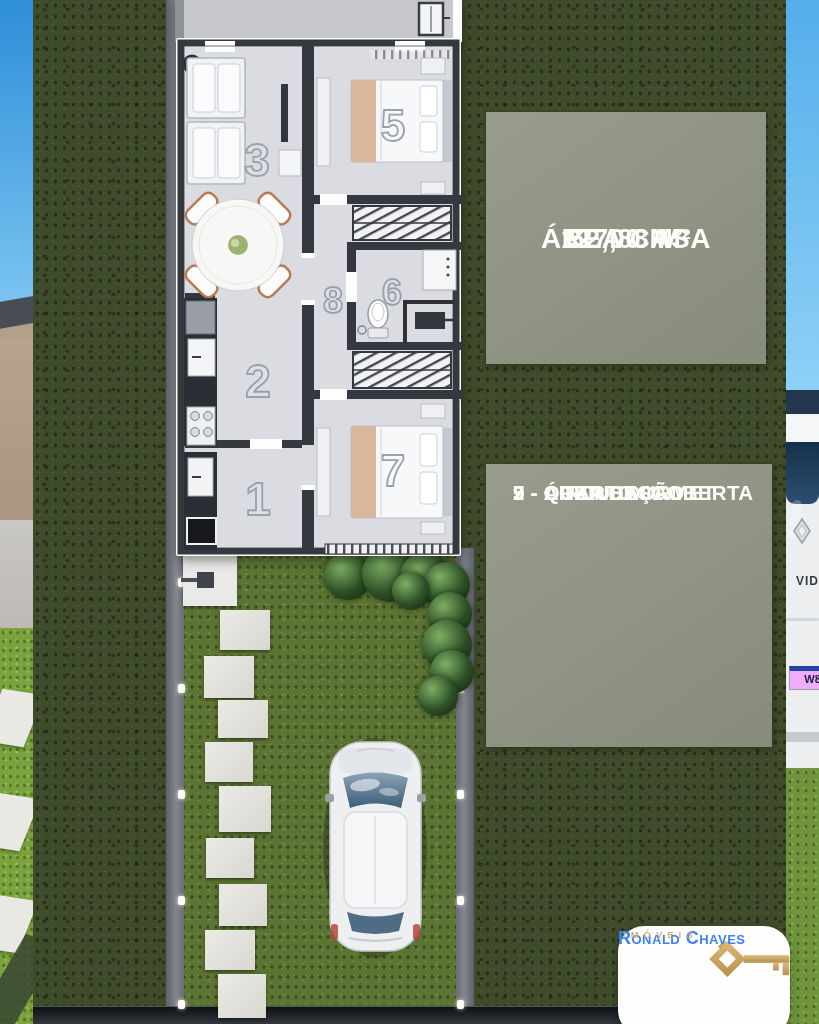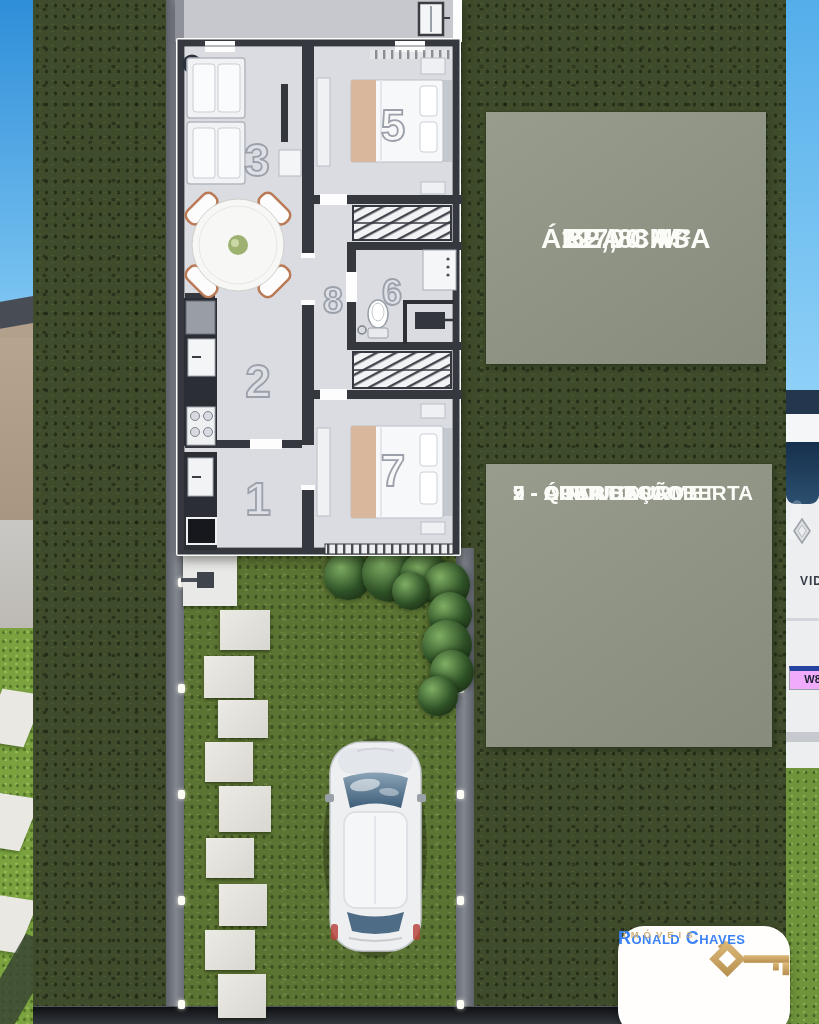--- a/index.html
+++ b/index.html
@@ -21,21 +21,21 @@
   .bgL .darkstreak{left:-6px;top:940px;width:34px;height:110px;background:#3a4632;transform:skew(-30deg,20deg);opacity:.85;}
 
   .bgR{left:786px;top:0;width:33px;height:1024px;}
   .bgR .sky{left:0;top:0;width:33px;height:390px;background:linear-gradient(#54aeea,#8ed0f7);}
   .bgR .van{left:0;top:390px;width:33px;height:378px;background:#eceef0;}
   .van .roofband{left:0;top:0;width:33px;height:24px;background:#23364d;}
   .van .roofwhite{left:0;top:24px;width:33px;height:28px;background:#f4f6f8;}
   .van .windshield{left:0;top:52px;width:33px;height:62px;background:linear-gradient(#16304c,#2c4f70);border-radius:0 0 9px 9px;}
   .van .shine{left:4px;top:58px;width:10px;height:40px;background:rgba(255,255,255,.25);border-radius:6px;transform:rotate(8deg);}
   .van .diamond{left:7px;top:128px;width:18px;height:26px;}
-  .van .vantext{left:0;top:184px;width:33px;height:16px;font-size:12px;font-weight:bold;color:#363a44;text-align:left;letter-spacing:1px;padding-left:14px;}
+  .van .vantext{left:0;top:184px;width:33px;height:16px;font-size:12px;font-weight:bold;color:#363a44;text-align:right;letter-spacing:1px;}
   .van .crease{left:0;top:228px;width:33px;height:3px;background:#d3d7db;border-radius:2px;}
   .van .plate{left:3px;top:276px;width:47px;height:24px;background:#f0abfc;border:1px solid #9aa0a8;border-top:5px solid #2643a0;
               font-size:11px;font-weight:bold;color:#1c2230;text-align:center;line-height:17px;}
   .van .bumper{left:0;top:342px;width:33px;height:10px;background:#c6cace;}
   .bgR .grass{left:0;top:768px;width:33px;height:256px;background-color:#6f943c;
       background-image:radial-gradient(rgba(25,45,10,.45) 1px,transparent 1.8px),
                        radial-gradient(rgba(215,235,135,.3) 1px,transparent 1.6px);
       background-size:8px 9px,12px 8px;}
 
   

